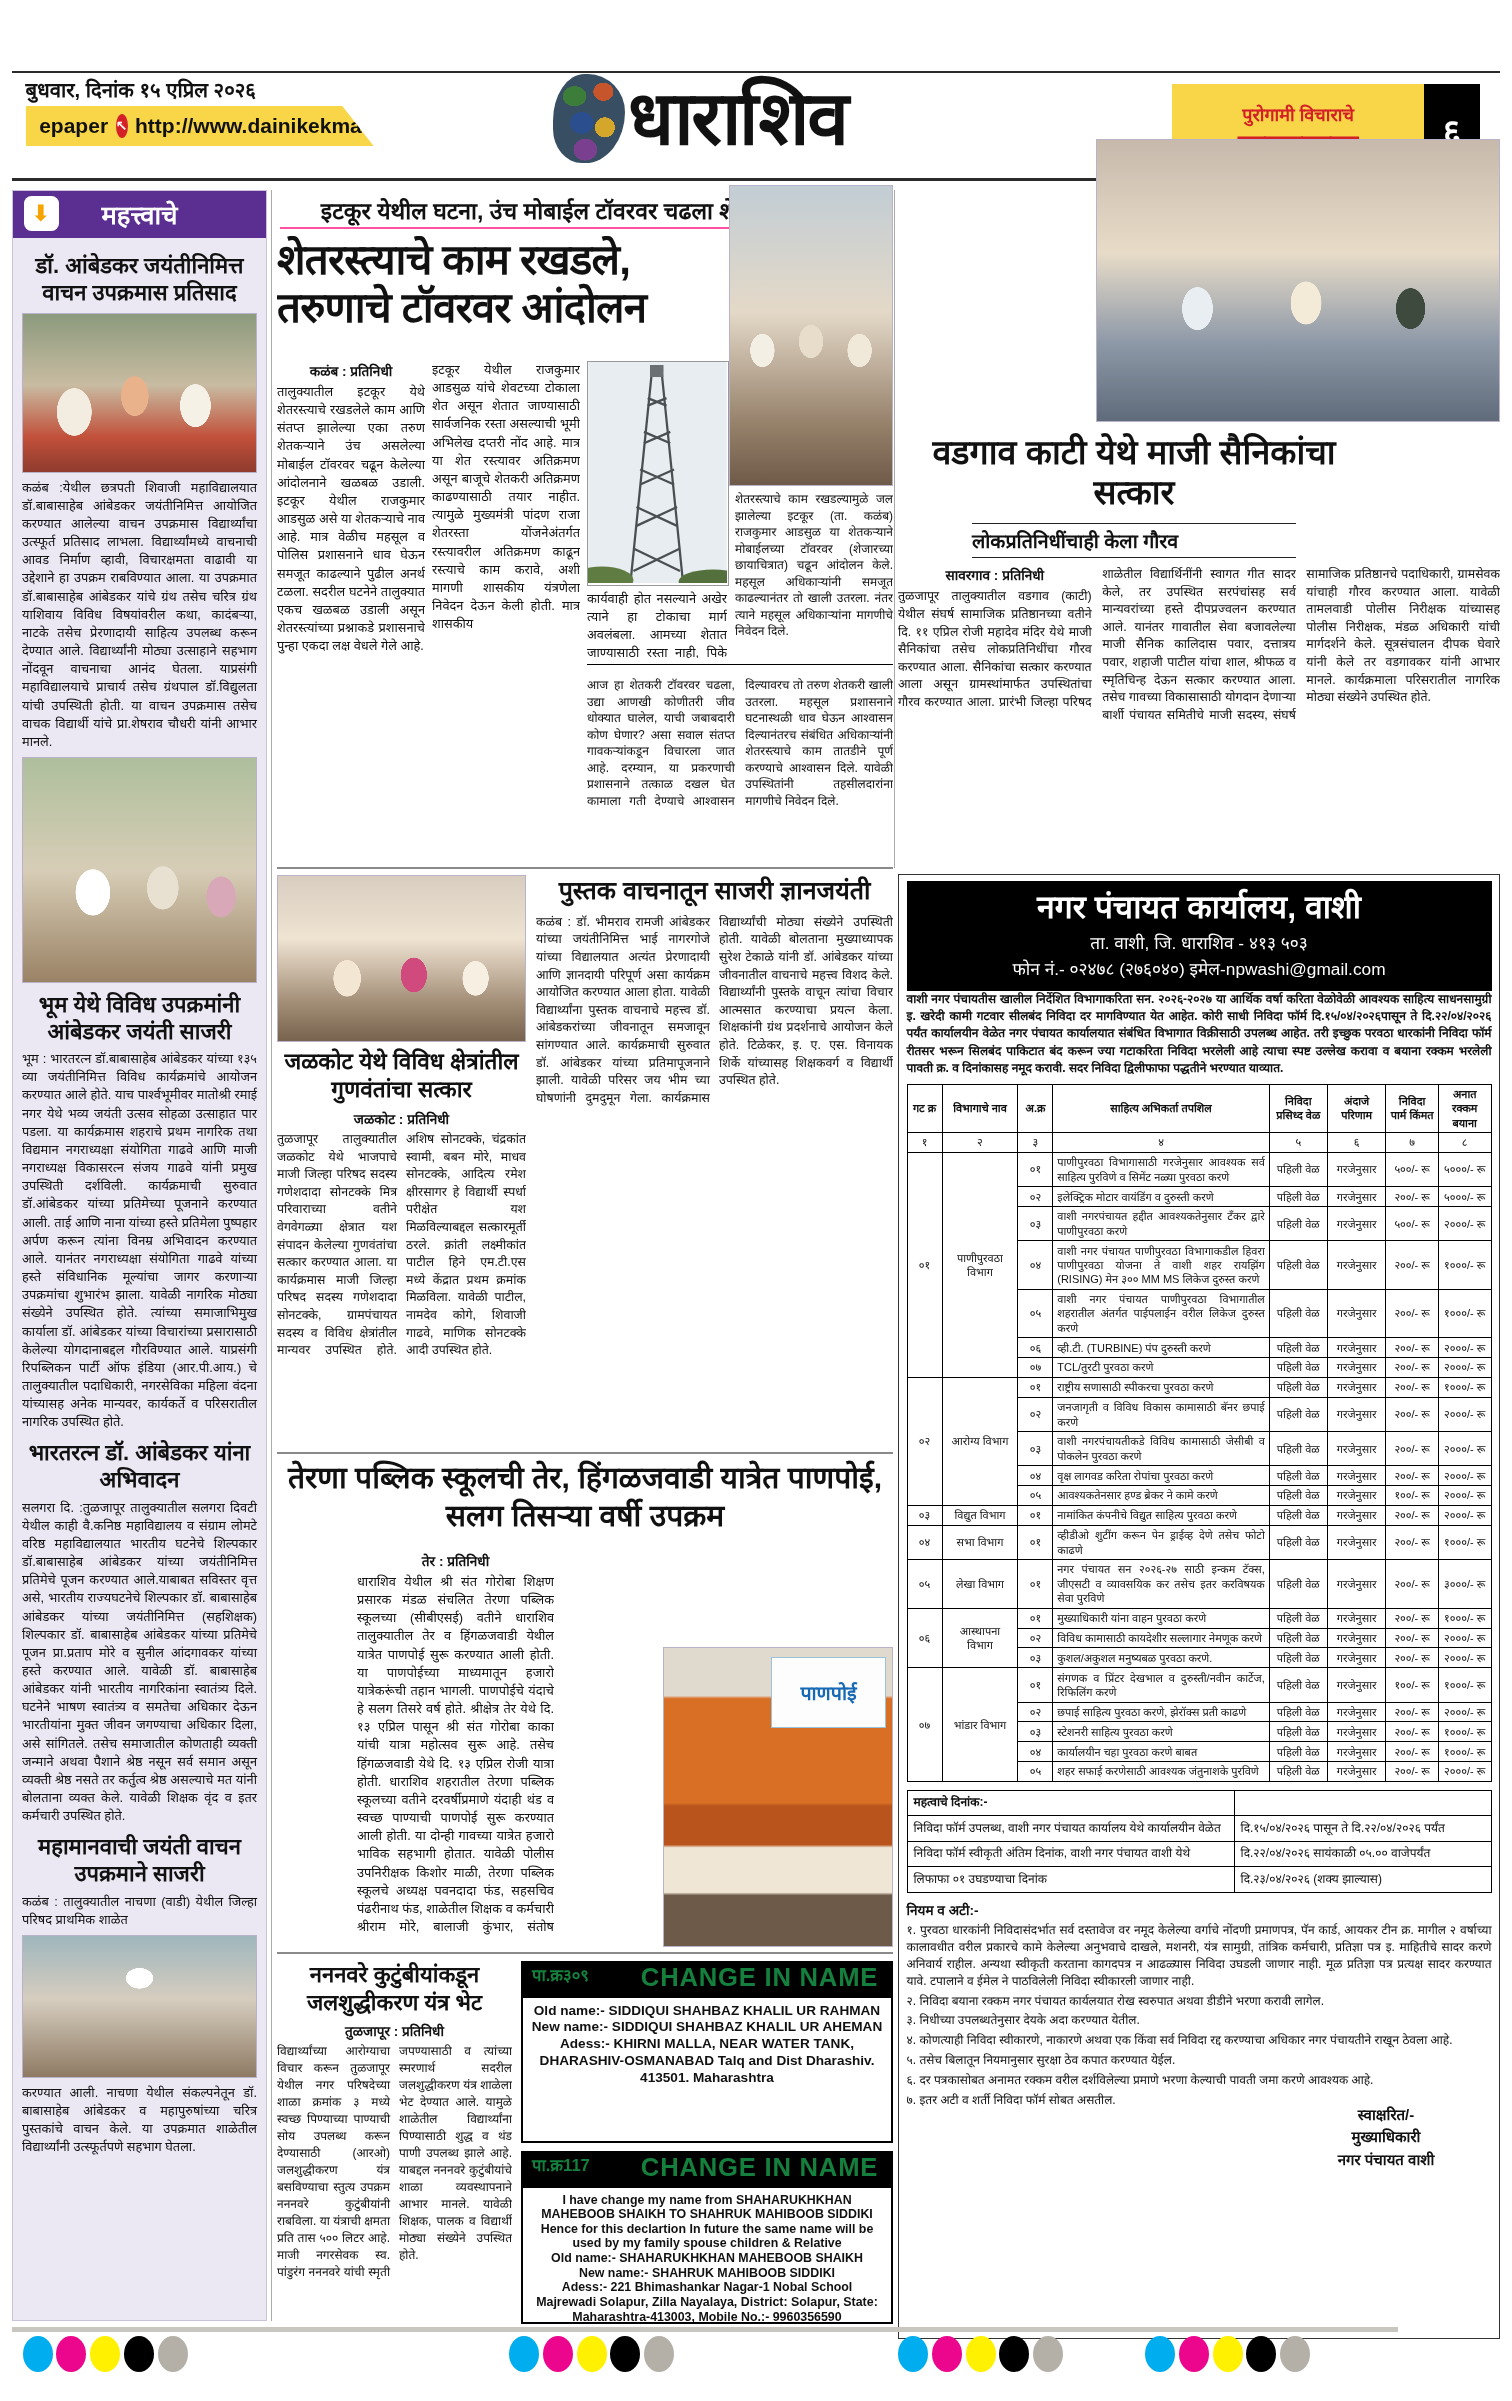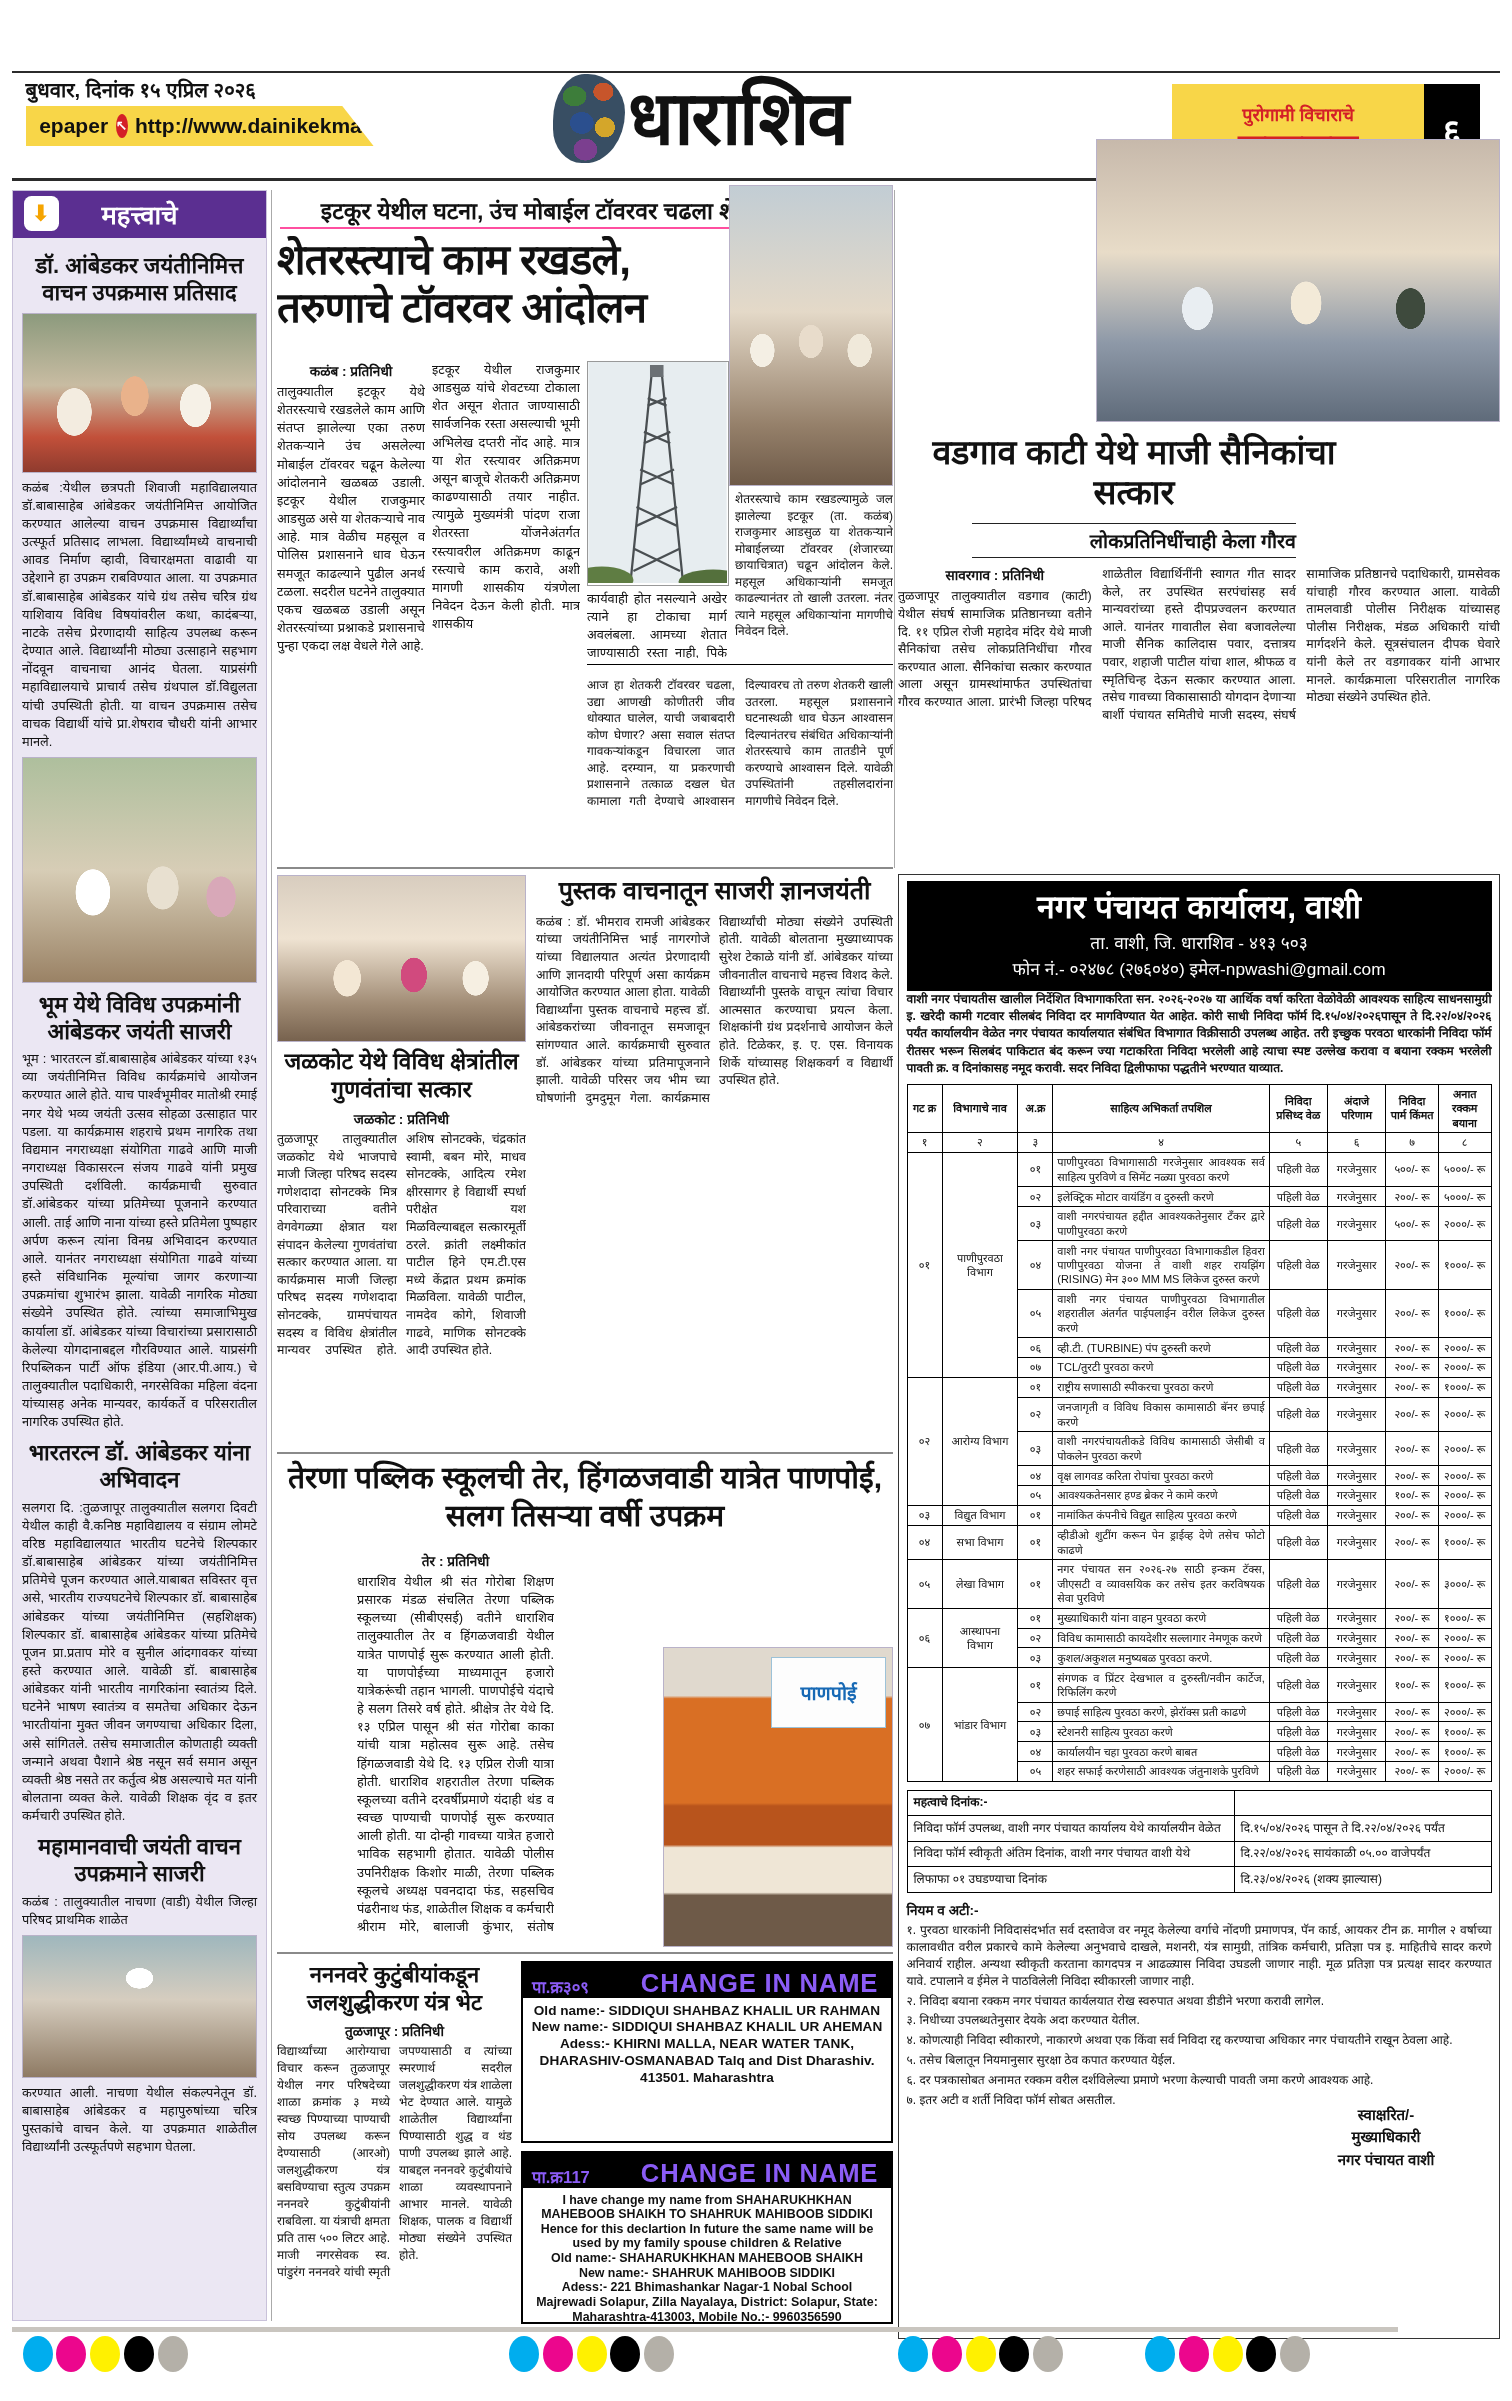--- a/index.html
+++ b/index.html
@@ -79,29 +79,29 @@
   .ss-body{columns:2;column-gap:10.5px;font-size:12px;line-height:1.38;text-align:justify;margin-top:6px;height:136px;overflow:hidden}
   .hr{background:#8a8a8a}
   .vr{background:#aaa}
 
   .mid h2{font-weight:800;text-align:center;line-height:1.25}
   .cols2{columns:2;column-gap:9px}
   .cols3{columns:3;column-gap:10.5px}
 
   
   .cn{border:2.3px solid #000;background:#fff;box-sizing:border-box;overflow:hidden}
-  .cn-head{background:#000;color:#8b5cf6;display:flex;align-items:flex-end;height:35px;padding:0 9px}
+  .cn-head{background:#000;color:#15803d;display:flex;align-items:flex-start;height:35px;padding:0 9px}
   .cn-ref{font-size:16.6px;font-weight:700;width:105px}
   .cn-title{flex:1;text-align:center;font-size:25.6px;font-weight:800;letter-spacing:0.8px}
   .cn-body{padding:4.5px 7.5px;text-align:center;font-size:13.6px;line-height:1.24;font-weight:600}
   .cn-body .nm{font-weight:800}
 
   
   .rs-title{font-size:34px;font-weight:800;text-align:center;line-height:1.18}
-  .rs-sub{font-size:19.6px;font-weight:800;text-align:right;border-top:1.5px solid #222;border-bottom:1.5px solid #222;padding:3px 0;width:324px;margin:0 auto}
+  .rs-sub{font-size:19.6px;font-weight:800;text-align:left;border-top:1.5px solid #222;border-bottom:1.5px solid #222;padding:3px 0;width:324px;margin:0 auto}
 
   
   .tender{border:1.5px solid #333;box-sizing:border-box;padding:6px 7.5px;overflow:hidden;background:#fff}
   .td-head{background:#000;color:#fff;text-align:center;padding:9px 4.5px 10.5px}
   .td-office{font-size:32px;font-weight:800;line-height:1.1}
   .td-addr{font-size:17.3px;margin-top:6px}
   .td-phone{font-size:17.3px;margin-top:3px}
   .td-notice{font-size:19px;font-weight:800;text-align:center;margin:7.5px 0 4.5px}
   .td-intro{font-size:12px;font-weight:700;line-height:1.45;text-align:justify}
   table.tt{width:100%;border-collapse:collapse;margin-top:6px}

